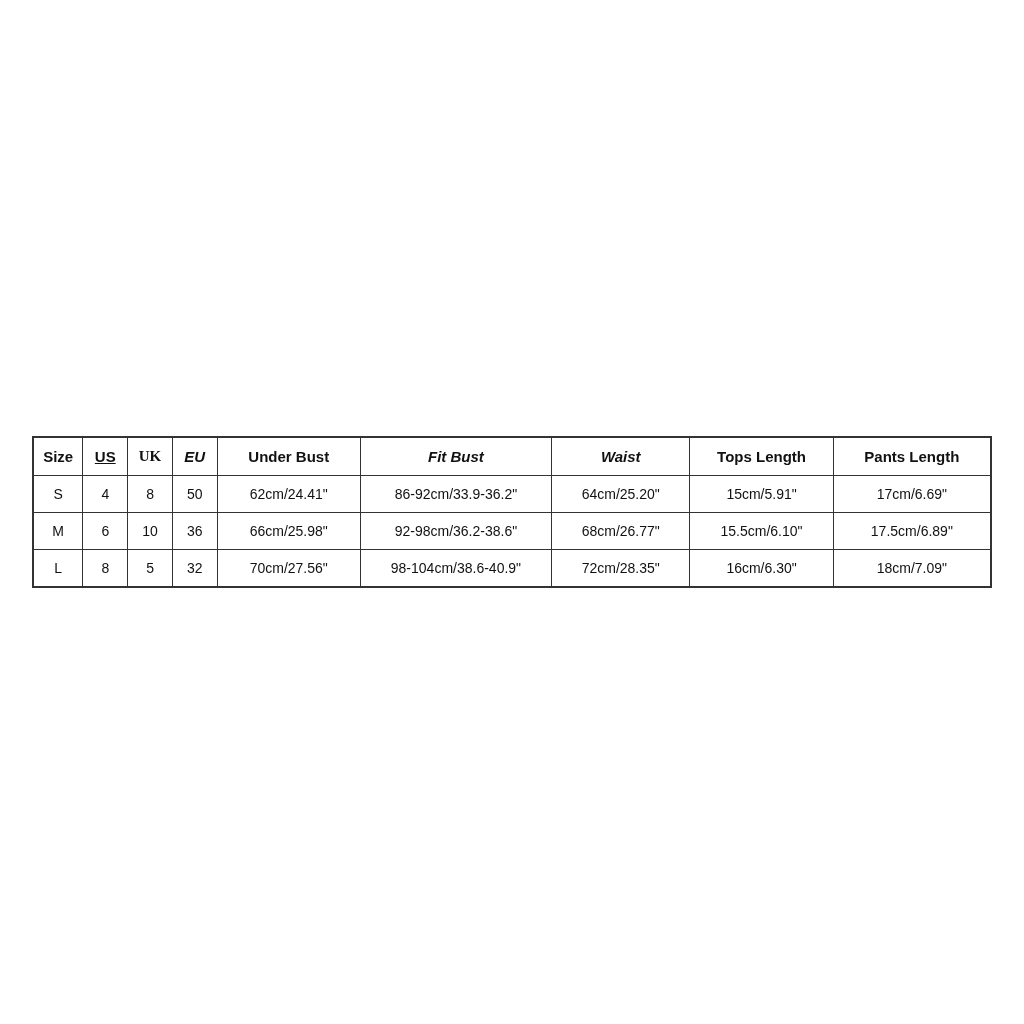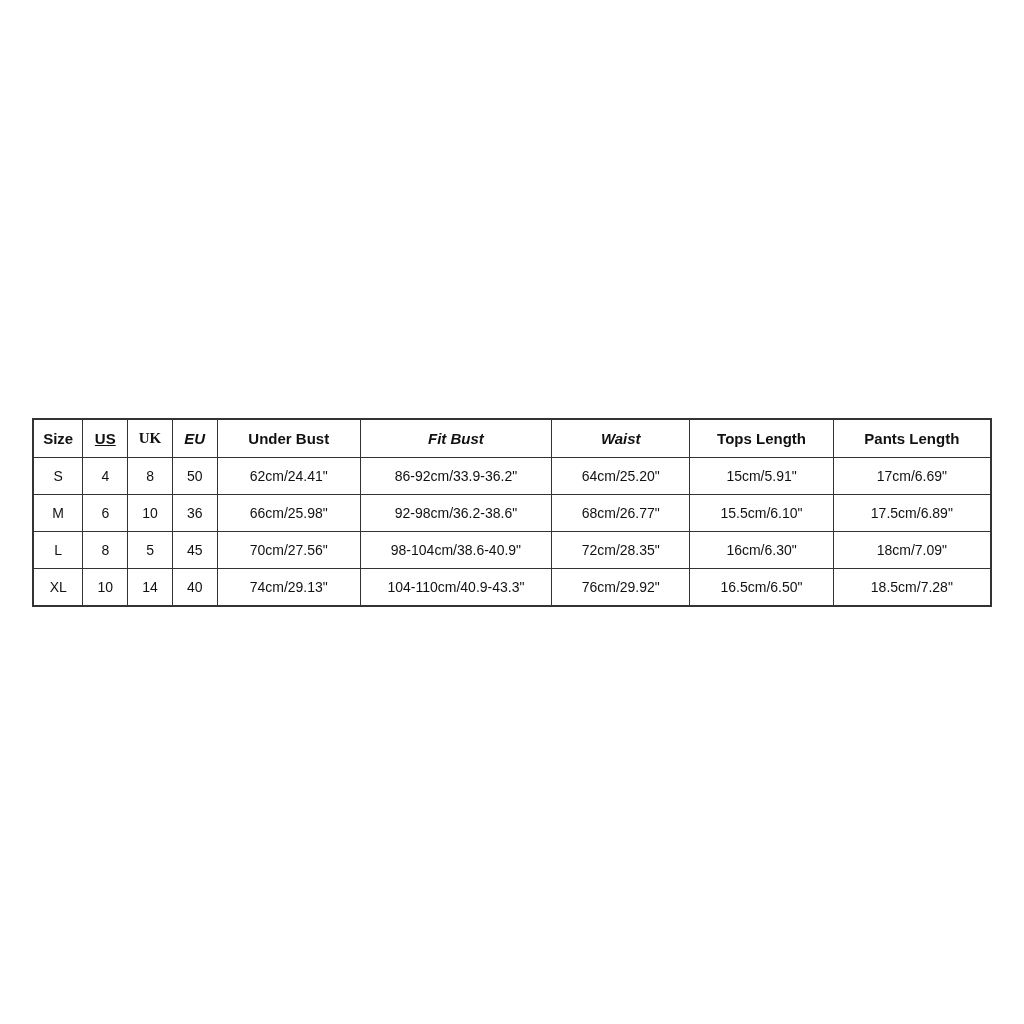--- a/index.html
+++ b/index.html
@@ -94,33 +94,22 @@
           <td>66cm/25.98"</td>
           <td>92-98cm/36.2-38.6"</td>
           <td>68cm/26.77"</td>
           <td>15.5cm/6.10"</td>
           <td>17.5cm/6.89"</td>
         </tr>
         <tr>
           <td>L</td>
           <td>8</td>
           <td>5</td>
-          <td>45</td>
+          <td>32</td>
           <td>70cm/27.56"</td>
           <td>98-104cm/38.6-40.9"</td>
           <td>72cm/28.35"</td>
           <td>16cm/6.30"</td>
           <td>18cm/7.09"</td>
         </tr>
-        <tr>
-          <td>XL</td>
-          <td>10</td>
-          <td>14</td>
-          <td>40</td>
-          <td>74cm/29.13"</td>
-          <td>104-110cm/40.9-43.3"</td>
-          <td>76cm/29.92"</td>
-          <td>16.5cm/6.50"</td>
-          <td>18.5cm/7.28"</td>
-        </tr>
       </tbody>
   </table>
 </div>
 
 </body></html>

